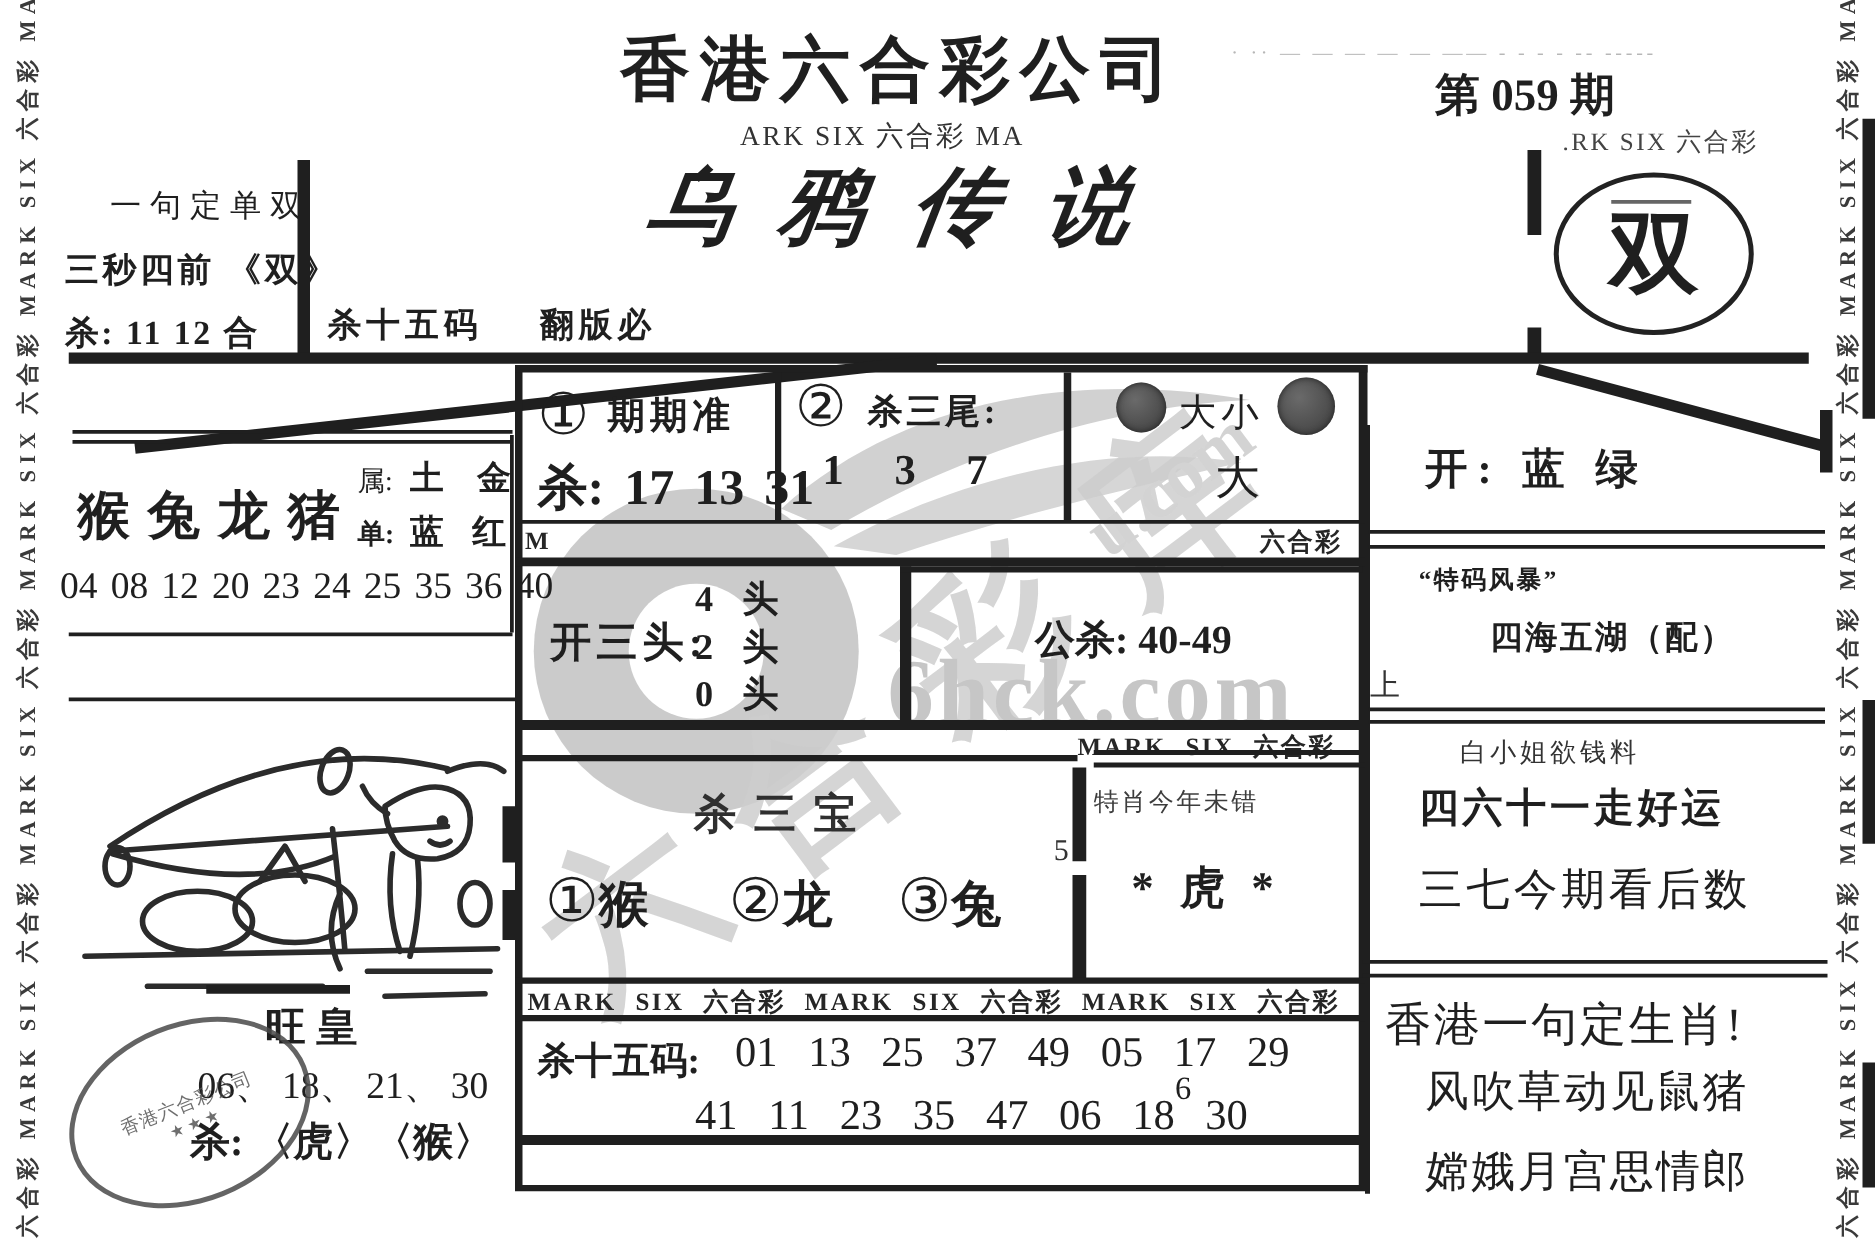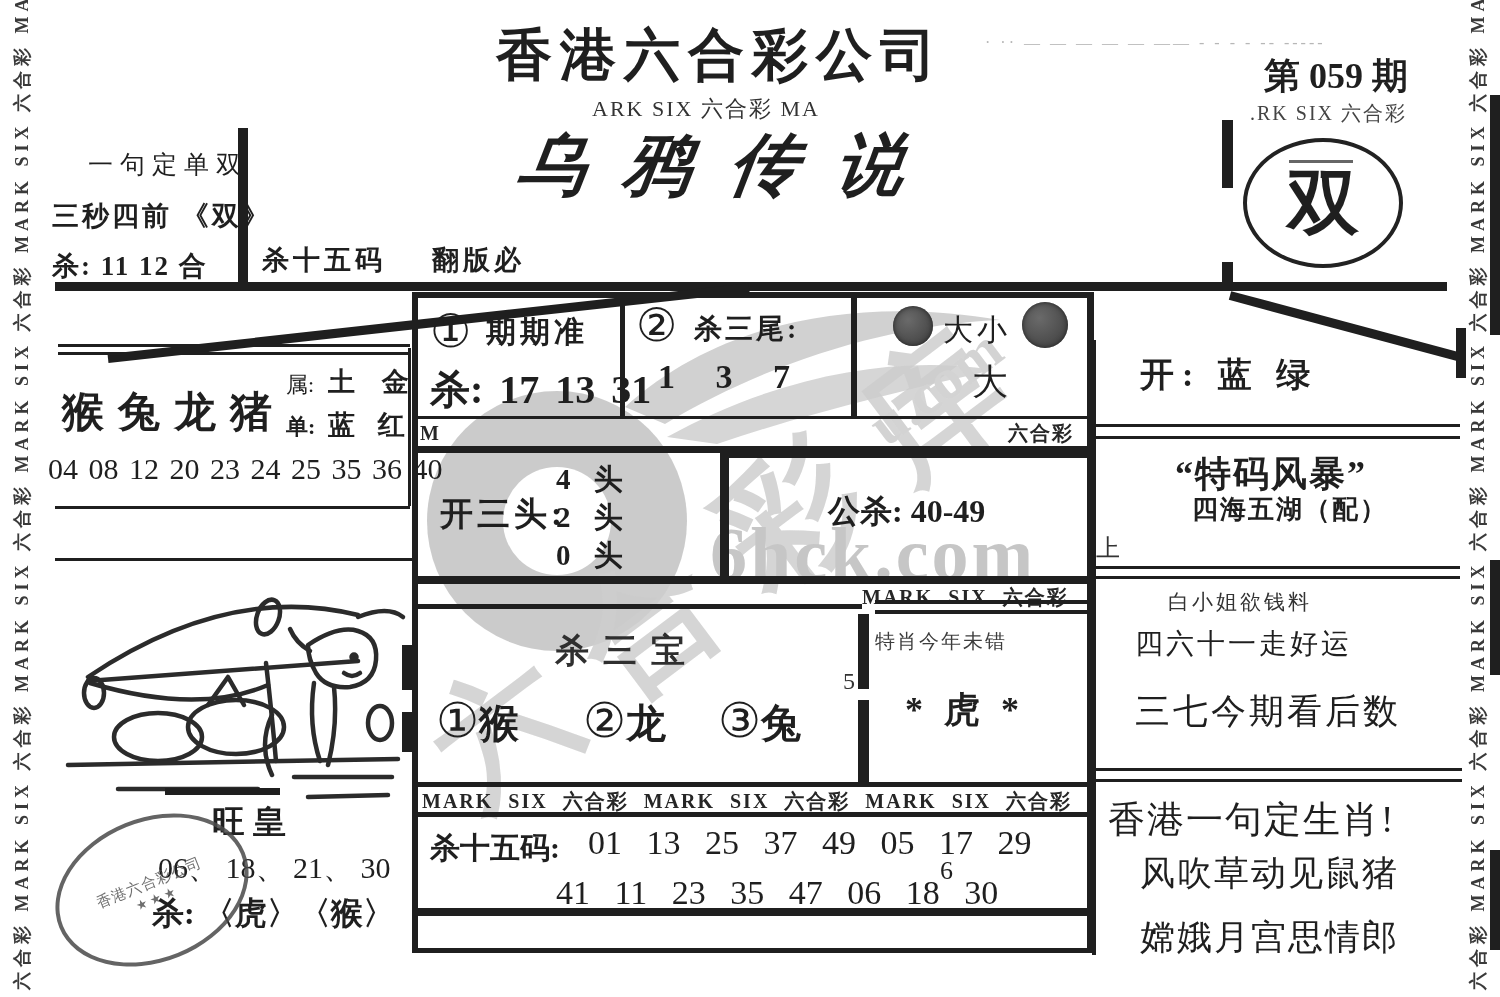--- a/index.html
+++ b/index.html
@@ -38,21 +38,21 @@
   <div class="abs edge" style="left:10px;top:990px;">六合彩 MARK SIX 六合彩 MARK SIX 六合彩 MARK SIX 六合彩 MARK SIX 六合彩 MARK SIX 六合彩 MARK SIX</div>
   <div class="abs edge" style="left:1466px;top:990px;">六合彩 MARK SIX 六合彩 MARK SIX 六合彩 MARK SIX 六合彩 MARK SIX 六合彩 MARK SIX 六合彩 MARK SIX</div>
 
   <div class="bar" style="left:1490px;top:95px;width:10px;height:240px;"></div>
   <div class="bar" style="left:1490px;top:560px;width:10px;height:115px;"></div>
   <div class="bar" style="left:1490px;top:850px;width:10px;height:100px;"></div>
 
   <div class="abs b" style="left:470px;top:18px;width:500px;text-align:center;font-size:56px;letter-spacing:8px;">香港六合彩公司</div>
   <div class="abs" style="left:592px;top:94px;font-size:22px;letter-spacing:2px;color:#333;">ARK SIX 六合彩 MA</div>
   <div class="abs" style="left:985px;top:34px;font-size:16px;letter-spacing:3px;color:#b7b7b7;">· ·· ― ― ― ― ― ―― - - - - -- -----</div>
-  <div class="abs b" style="left:1264px;top:52px;font-size:36px;">第 059 期</div>
+  <div class="abs b" style="left:1148px;top:52px;font-size:36px;">第 059 期</div>
   <div class="abs" style="left:1250px;top:100px;font-size:20px;letter-spacing:2px;color:#444;">.RK SIX 六合彩</div>
   <div class="abs logo" style="left:470px;top:120px;width:520px;text-align:center;font-size:68px;letter-spacing:38px;">乌鸦传说</div>
 
   <div class="abs" style="left:88px;top:148px;font-size:25px;letter-spacing:7px;">一句定单双</div>
   <div class="abs b" style="left:52px;top:198px;font-size:27px;letter-spacing:3px;">三秒四前 《双》</div>
   <div class="abs b" style="left:52px;top:248px;font-size:27px;letter-spacing:2px;">杀: 11 12 合</div>
   <div class="bar" style="left:238px;top:128px;width:10px;height:160px;"></div>
   <div class="abs b" style="left:262px;top:242px;font-size:27px;letter-spacing:4px;">杀十五码</div>
   <div class="abs b" style="left:432px;top:242px;font-size:27px;letter-spacing:4px;">翻版必</div>
 
@@ -192,29 +192,29 @@
 
 
   <div class="bar" style="left:1092px;top:340px;width:4px;height:615px;"></div>
   <div class="bar" style="left:1456px;top:328px;width:10px;height:50px;"></div>
 
   <div class="abs b" style="left:1140px;top:352px;font-size:34px;letter-spacing:8px;">开: 蓝 绿</div>
 
   <div class="bar" style="left:1095px;top:424px;width:365px;height:3px;"></div>
   <div class="bar" style="left:1095px;top:436px;width:365px;height:3px;"></div>
 
-  <div class="abs b" style="left:1175px;top:450px;font-size:36px;letter-spacing:2px;">“特码风暴”</div>
+  <div class="abs b" style="left:1135px;top:450px;font-size:20px;letter-spacing:2px;">“特码风暴”</div>
   <div class="abs b" style="left:1192px;top:492px;font-size:26px;letter-spacing:2px;">四海五湖（配）</div>
   <div class="abs" style="left:1096px;top:532px;font-size:24px;color:#333;">上</div>
 
   <div class="bar" style="left:1095px;top:566px;width:365px;height:3px;"></div>
   <div class="bar" style="left:1095px;top:576px;width:365px;height:3px;"></div>
 
   <div class="abs" style="left:1168px;top:588px;font-size:21px;letter-spacing:3px;color:#333;">白小姐欲钱料</div>
-  <div class="abs" style="left:1135px;top:625px;font-size:28px;letter-spacing:3px;">四六十一走好运</div>
+  <div class="abs" style="left:1135px;top:625px;font-size:32px;letter-spacing:3px;font-weight:bold;">四六十一走好运</div>
   <div class="abs" style="left:1135px;top:688px;font-size:35px;letter-spacing:3px;">三七今期看后数</div>
 
   <div class="bar" style="left:1090px;top:768px;width:372px;height:3px;"></div>
   <div class="bar" style="left:1090px;top:779px;width:372px;height:3px;"></div>
 
   <div class="abs" style="left:1108px;top:795px;font-size:37px;letter-spacing:2px;">香港一句定生肖!</div>
   <div class="abs" style="left:1140px;top:850px;font-size:35px;letter-spacing:2px;">风吹草动见鼠猪</div>
   <div class="abs" style="left:1140px;top:914px;font-size:35px;letter-spacing:2px;">嫦娥月宫思情郎</div>
 
 </div>

